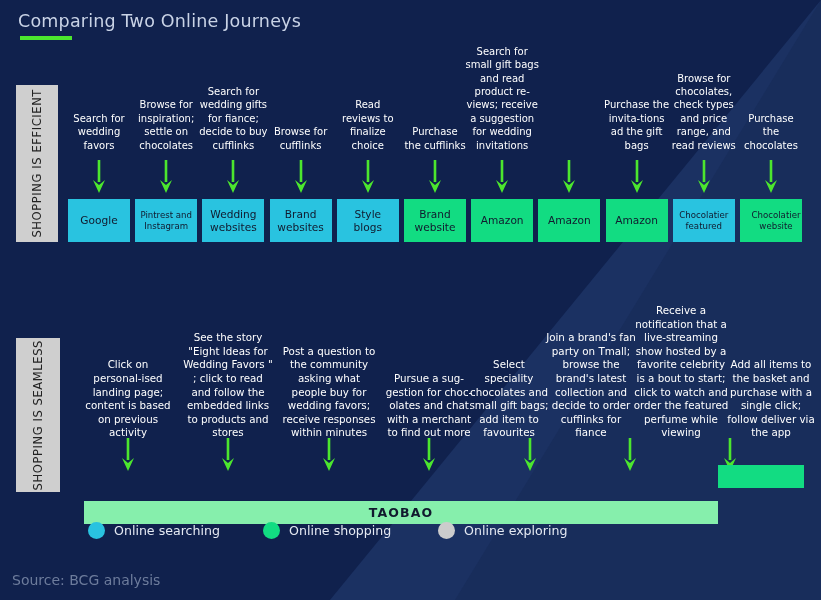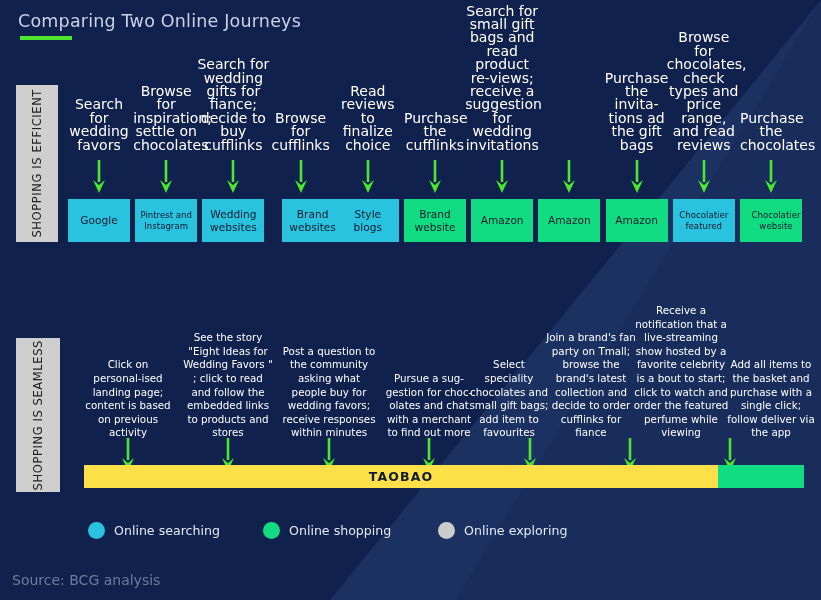--- a/index.html
+++ b/index.html
@@ -50,21 +50,21 @@
   #side-bot{left:16px;top:338px;width:44px;height:154px;}
 
   
   .row{position:absolute;}
   #row-top{left:0;top:0;width:821px;height:250px;}
   #row-bot{left:0;top:255px;width:821px;height:245px;}
 
   
   .step-text{
     position:absolute;
-    color:#ffffff;font-size:14px;line-height:13.4px;
+    color:#ffffff;font-size:10px;line-height:13.4px;
     text-align:center;
   }
   .step-text.bot{font-size:10.3px;line-height:13.6px;}
 
   
   .arrow{position:absolute;width:14px;height:36px;}
   .arrow svg{display:block;width:14px;height:36px;}
 
   
   .pbox{
@@ -77,22 +77,22 @@
   .pbox.small{font-size:8.6px;line-height:11px;}
   .c-search{background:#29c3e0;}
   .c-shop{background:#12dc82;}
 
   
   #taobao-bar{
     position:absolute;left:84px;top:465px;width:720px;height:23px;
     display:flex;
   }
   #taobao-grey{
-    position:relative;width:634px;height:23px;background:#fde047;
-    display:flex;align-items:center;justify-content:center;
+    position:relative;width:634px;height:23px;background:#86efac;
+    display:flex;align-items:center;justify-content:center;margin-top:36px;
   }
   #taobao-label{
     font-size:12.5px;font-weight:bold;color:#111a2e;letter-spacing:1.1px;
   }
   #taobao-green{width:86px;height:23px;background:#12dc82;}
 
   
   #legend{position:absolute;left:88px;top:522px;height:26px;}
   .legend-item{position:absolute;display:flex;align-items:center;gap:9px;}
   .legend-dot{width:17px;height:17px;border-radius:50%;display:block;}
@@ -155,21 +155,21 @@
       <div class="pbox c-search" style="left: 202.4px; width: 62px; top: 199px;">
         <span>Wedding websites</span>
       </div>
       <div class="step-text" style="width: 62px; left: 269.6px; bottom: 98px; position: absolute;">Browse for cufflinks</div>
       <div class="arrow" style="left: 293.6px; top: 160px;">
         <svg viewBox="0 0 14 36" xmlns="http://www.w3.org/2000/svg">
           <path d="M7 0 L7 22 Z" stroke="#4ce62e" stroke-width="2.6" fill="none"></path>
           <path d="M1 20 L7 33 L13 20 L7 25 Z" fill="#4ce62e"></path>
         </svg>
       </div>
-      <div class="pbox c-search" style="left: 269.6px; width: 62px; top: 199px; margin-left: 12px;">
+      <div class="pbox c-search" style="left: 269.6px; width: 62px; top: 199px;">
         <span>Brand websites</span>
       </div>
       <div class="step-text" style="width: 62px; left: 336.8px; bottom: 98px; position: absolute;">Read reviews to finalize choice</div>
       <div class="arrow" style="left: 360.8px; top: 160px;">
         <svg viewBox="0 0 14 36" xmlns="http://www.w3.org/2000/svg">
           <path d="M7 0 L7 22 Z" stroke="#4ce62e" stroke-width="2.6" fill="none"></path>
           <path d="M1 20 L7 33 L13 20 L7 25 Z" fill="#4ce62e"></path>
         </svg>
       </div>
       <div class="pbox c-search" style="left: 336.8px; width: 62px; top: 199px;">

